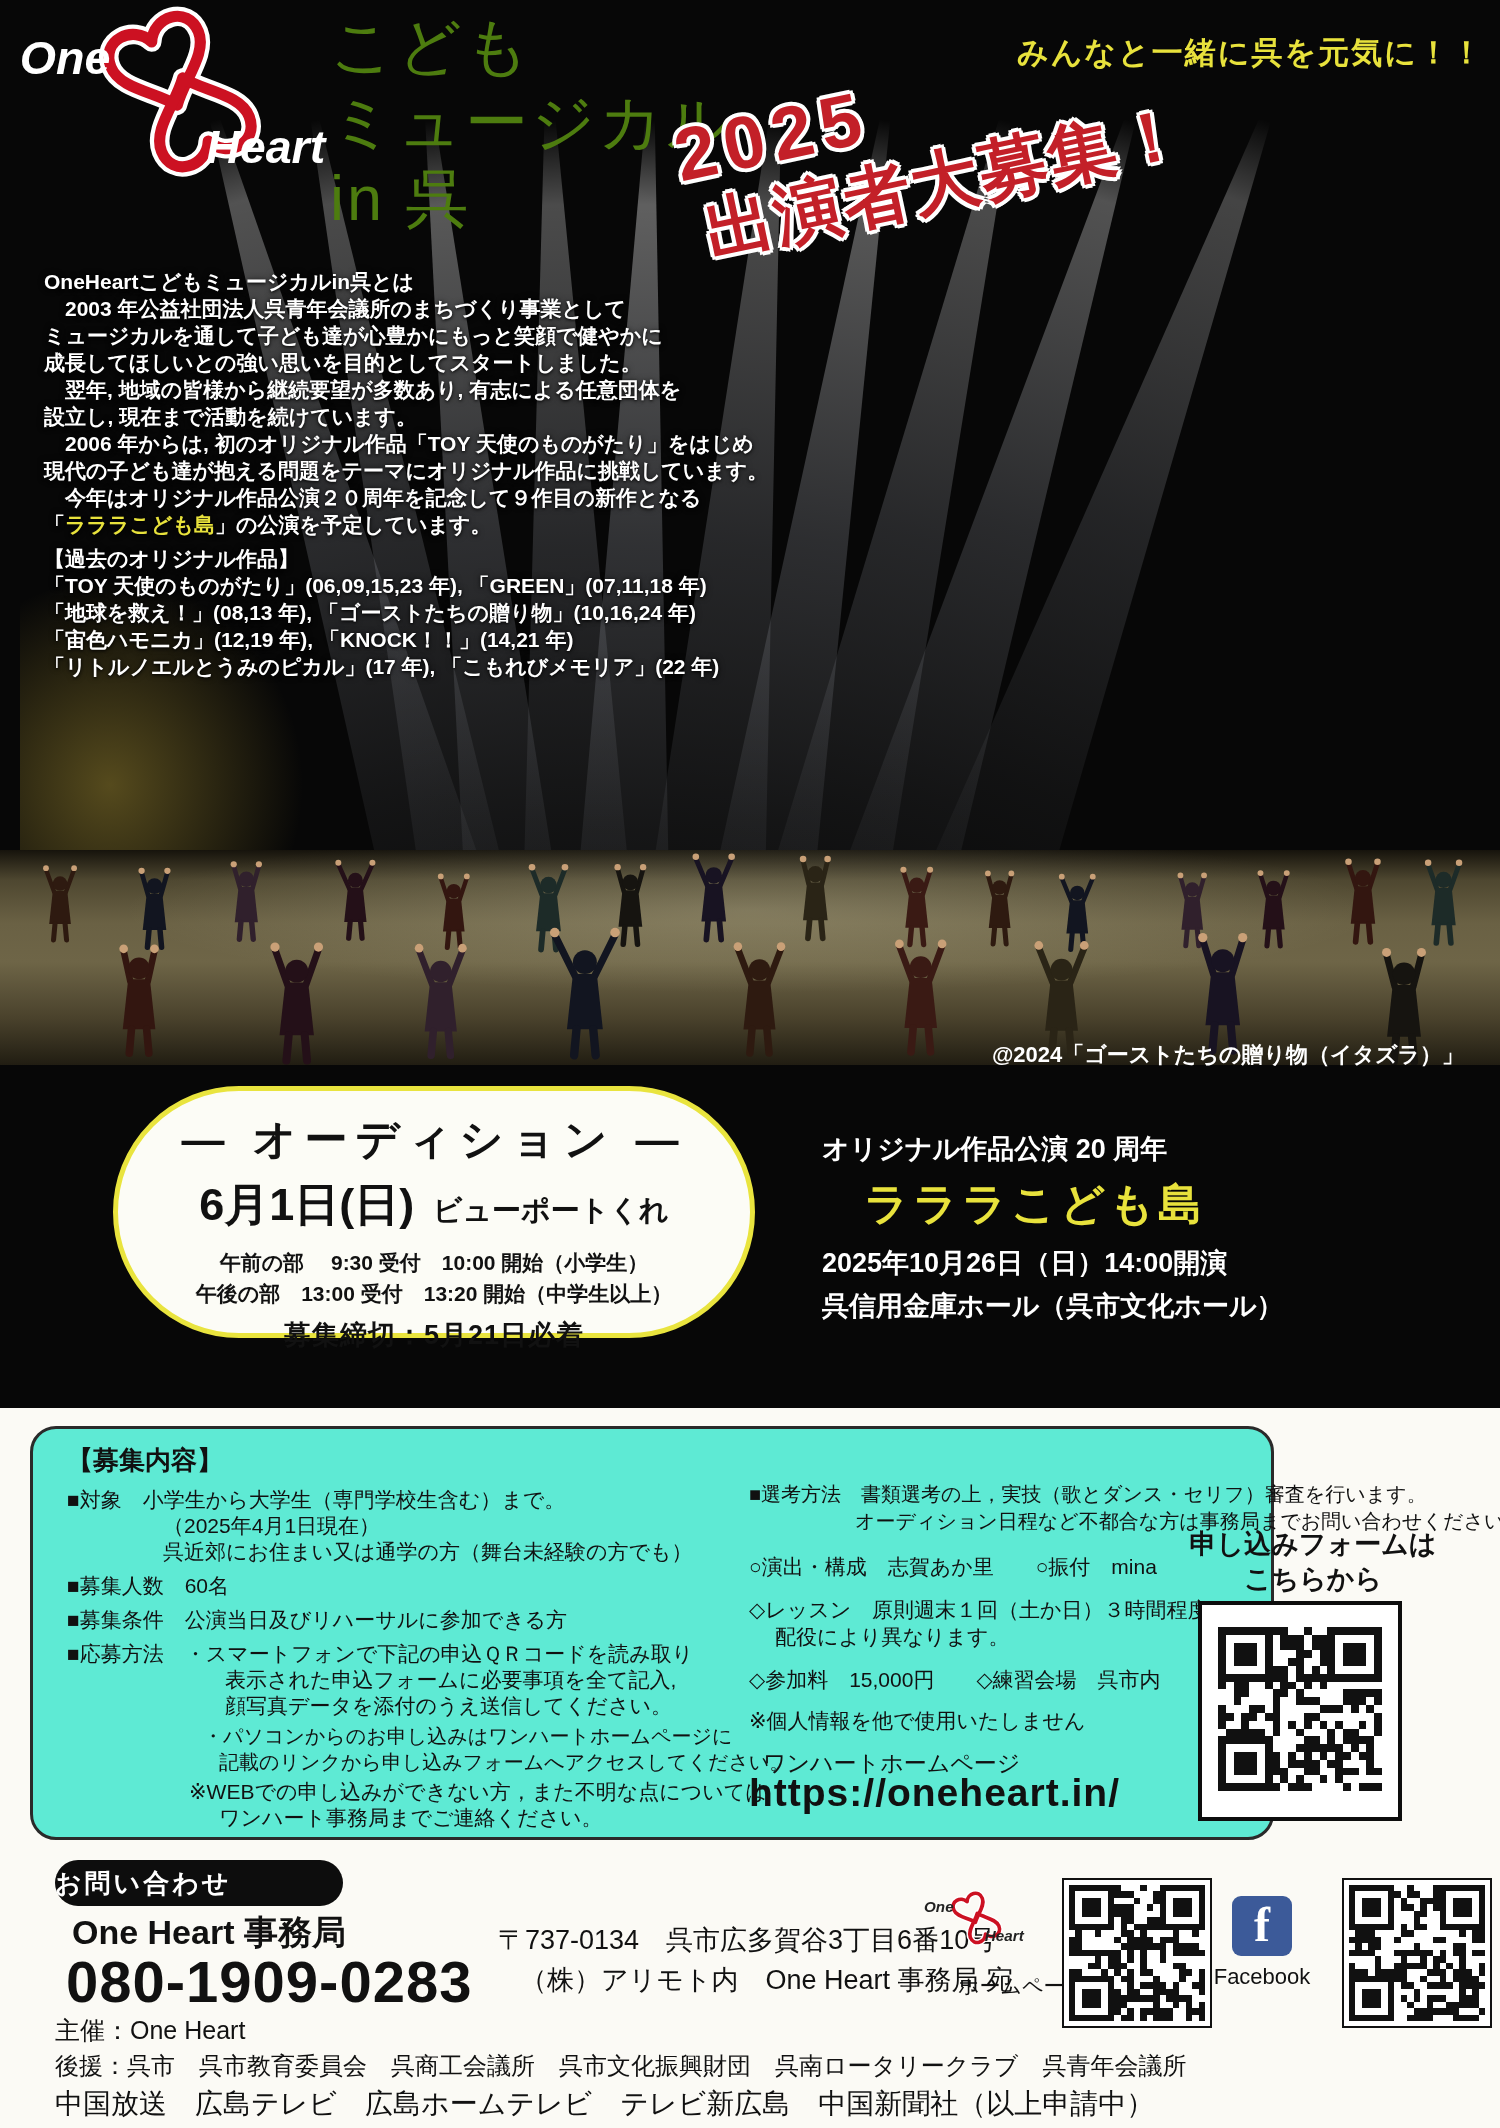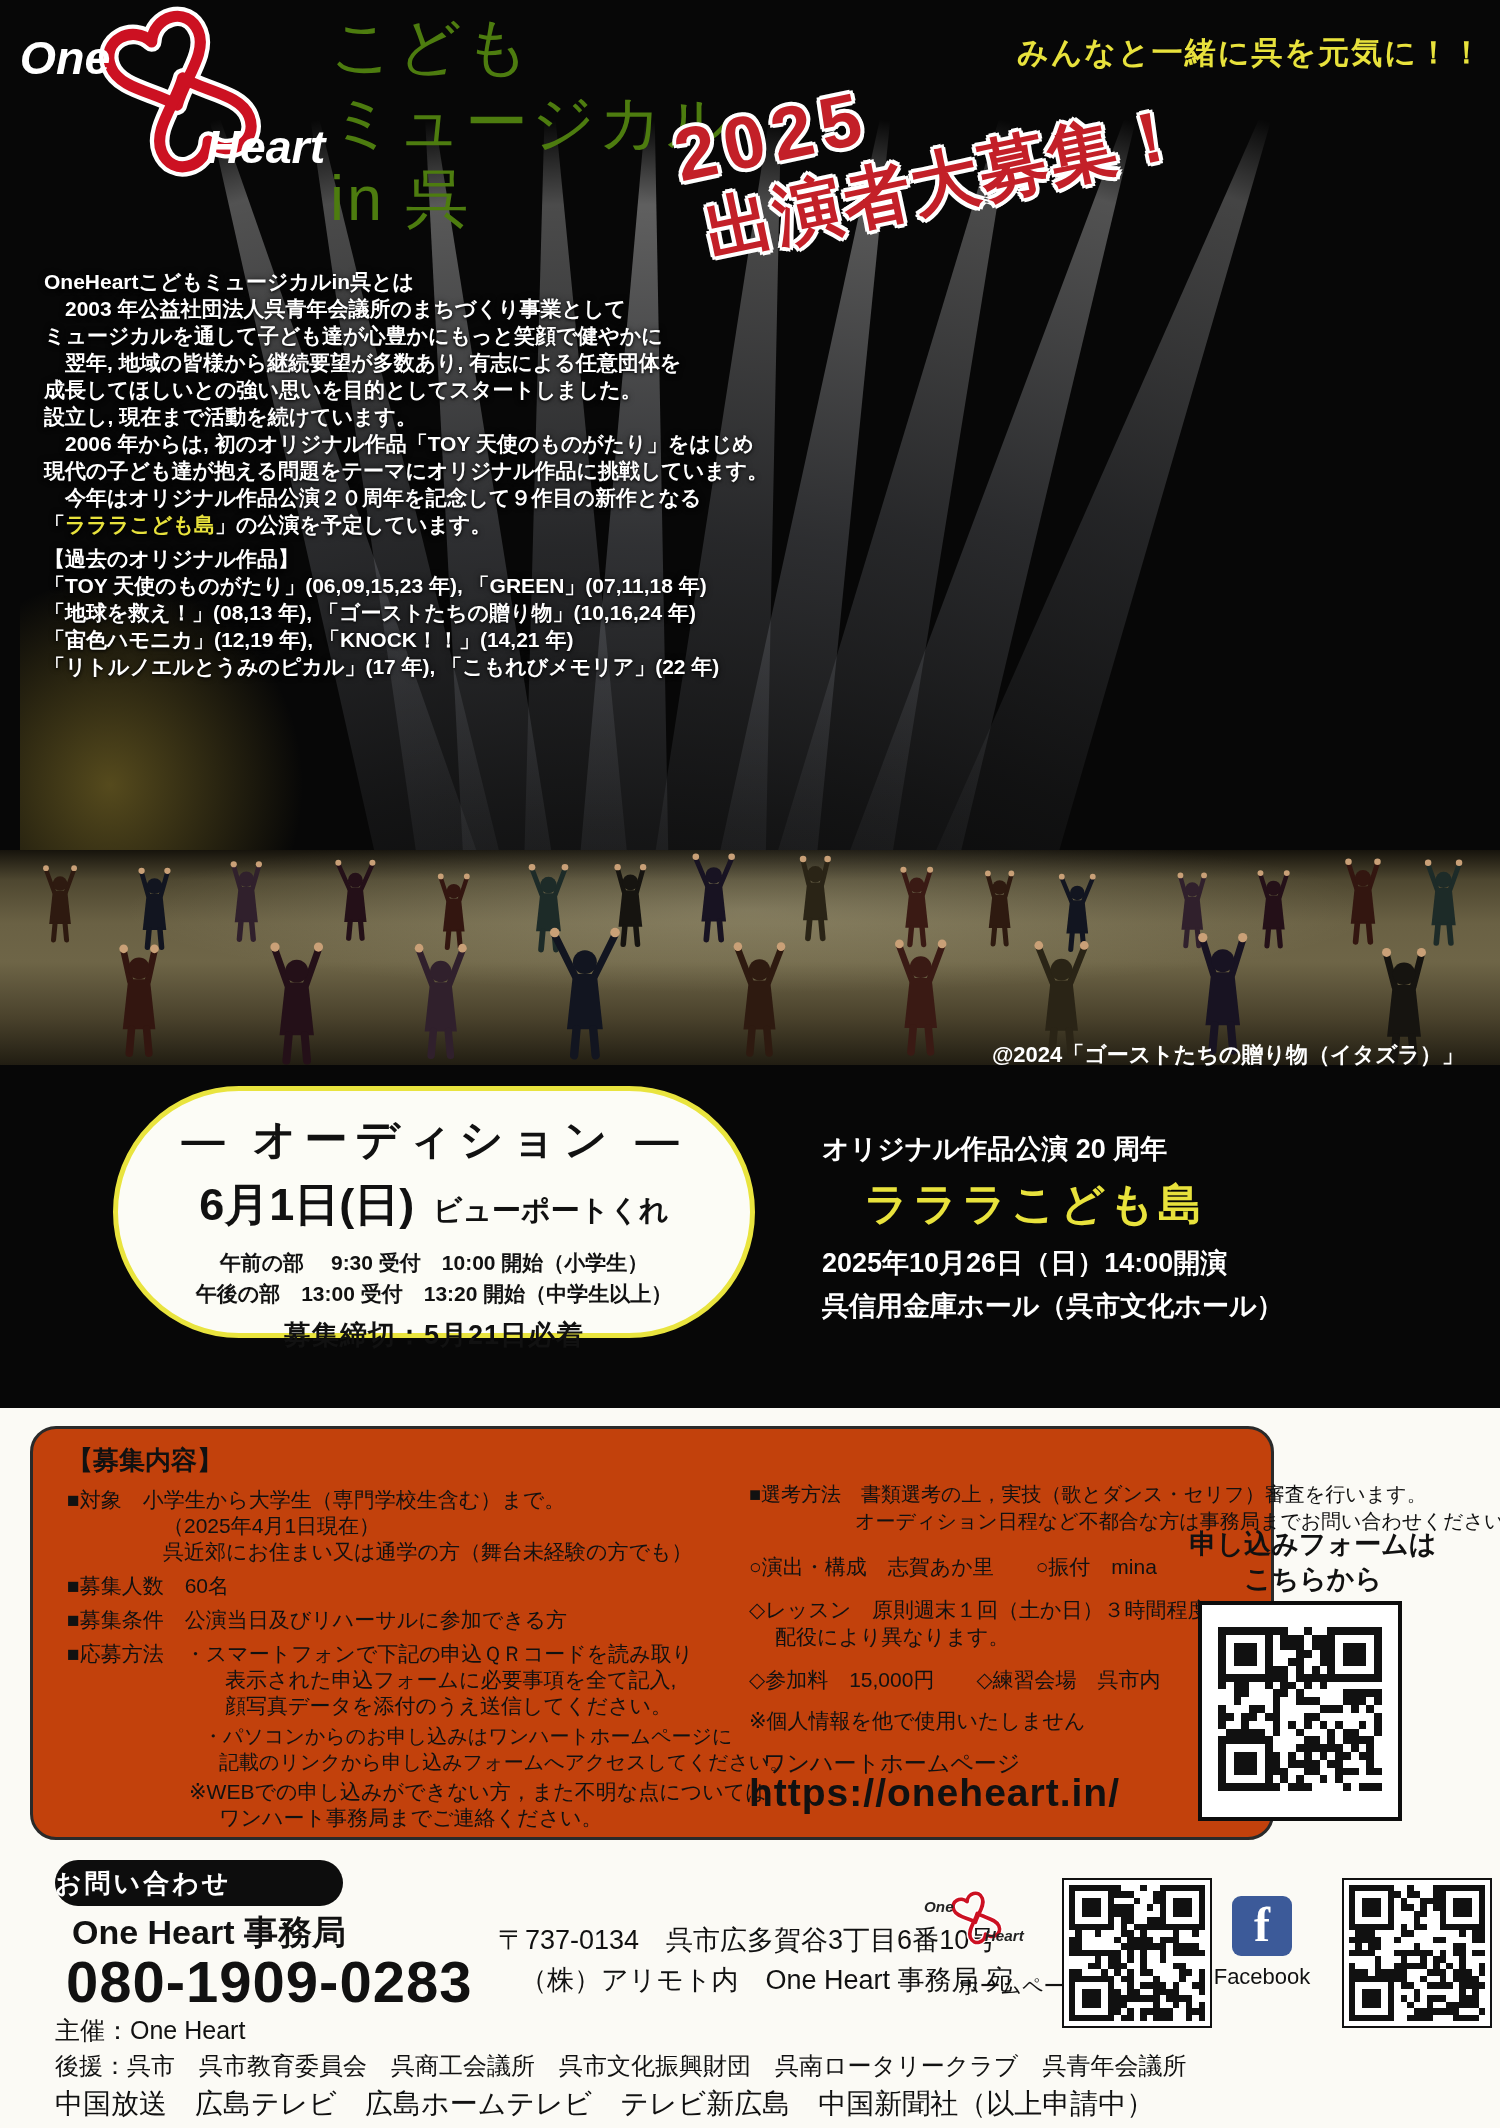--- a/index.html
+++ b/index.html
@@ -42,21 +42,21 @@
   .cap-times{margin-top:12px;font-size:21px;font-weight:700;line-height:31px;}
   .cap-times div{white-space:nowrap;}
   .cap-deadline{margin-top:8px;font-size:27px;font-weight:800;letter-spacing:1px;white-space:nowrap;}
   
   .show-info{position:absolute;left:822px;top:1128px;z-index:3;color:#fff;}
   .show-info div{white-space:nowrap;}
   .si-l{font-size:27px;line-height:43px;font-weight:600;}
   .si-title{font-size:44px;font-weight:800;color:#e8e23c;letter-spacing:4px;margin:4px 0 8px 42px;}
   
   .bottom{position:absolute;left:0;top:1408px;width:1500px;height:720px;background:#fbfaf5;z-index:2;}
-  .rbox{position:absolute;left:30px;top:18px;width:1244px;height:414px;background:#c2410c;border:3px solid #2a2a2a;border-radius:26px;box-sizing:border-box;}
+  .rbox{position:absolute;left:30px;top:18px;width:1244px;height:414px;background:#5eead4;border:3px solid #2a2a2a;border-radius:26px;box-sizing:border-box;}
   .rb-heading{position:absolute;left:34px;top:14px;font-size:26px;font-weight:bold;}
   .rb-left{position:absolute;left:34px;top:58px;font-size:21px;line-height:26px;}
   .rb-left div,.rb-right div{white-space:nowrap;}
   .rb-right{position:absolute;left:716px;top:52px;font-size:21px;line-height:27px;}
   .r01{font-size:20px;}
   .sm{font-size:20px;}
   .mt4{margin-top:4px}.mt8{margin-top:8px}.mt14{margin-top:14px}.mt16{margin-top:16px}.mt18{margin-top:18px}
   .ml26{margin-left:26px}.ml88{margin-left:96px}.ml96{margin-left:96px}.ml106{margin-left:106px}
   .ml122{margin-left:122px}.ml136{margin-left:136px}.ml152{margin-left:152px}.ml158{margin-left:158px}
   .rb-hp-label{font-size:23px;margin:16px 0 2px 14px;}
@@ -360,22 +360,22 @@
 
   <div class="banner">
     <div class="b1">2025</div>
     <div class="b2">出演者大募集！</div>
   </div>
 
   <div class="intro">
     <div>OneHeartこどもミュージカルin呉とは</div>
     <div>　2003 年公益社団法人呉青年会議所のまちづくり事業として</div>
     <div>ミュージカルを通して子ども達が心豊かにもっと笑顔で健やかに</div>
+    <div>成長してほしいとの強い思いを目的としてスタートしました。</div>
     <div>　翌年, 地域の皆様から継続要望が多数あり, 有志による任意団体を</div>
-    <div>成長してほしいとの強い思いを目的としてスタートしました。</div>
     <div>設立し, 現在まで活動を続けています。</div>
     <div>　2006 年からは, 初のオリジナル作品「TOY 天使のものがたり」をはじめ</div>
     <div>現代の子ども達が抱える問題をテーマにオリジナル作品に挑戦しています。</div>
     <div>　今年はオリジナル作品公演２０周年を記念して９作目の新作となる</div>
     <div><span>「</span><span class="hl">ラララこども島</span><span>」の公演を予定しています。</span></div>
     <div class="past">
       <div>【過去のオリジナル作品】</div>
       <div>「TOY 天使のものがたり」(06,09,15,23 年), 「GREEN」(07,11,18 年)</div>
       <div>「地球を救え！」(08,13 年), 「ゴーストたちの贈り物」(10,16,24 年)</div>
       <div>「宙色ハモニカ」(12,19 年), 「KNOCK！！」(14,21 年)</div>

